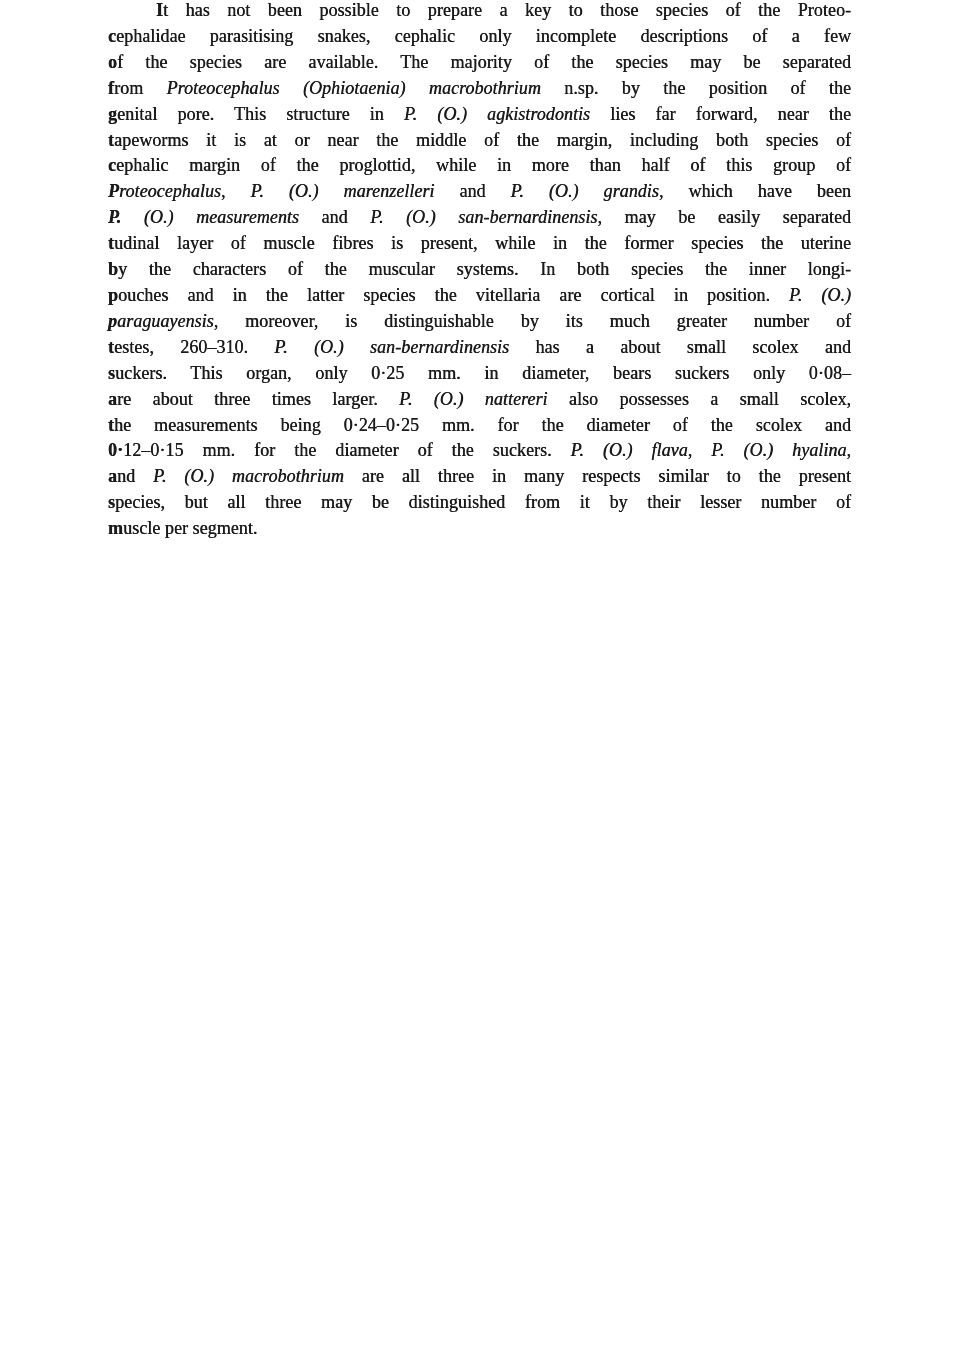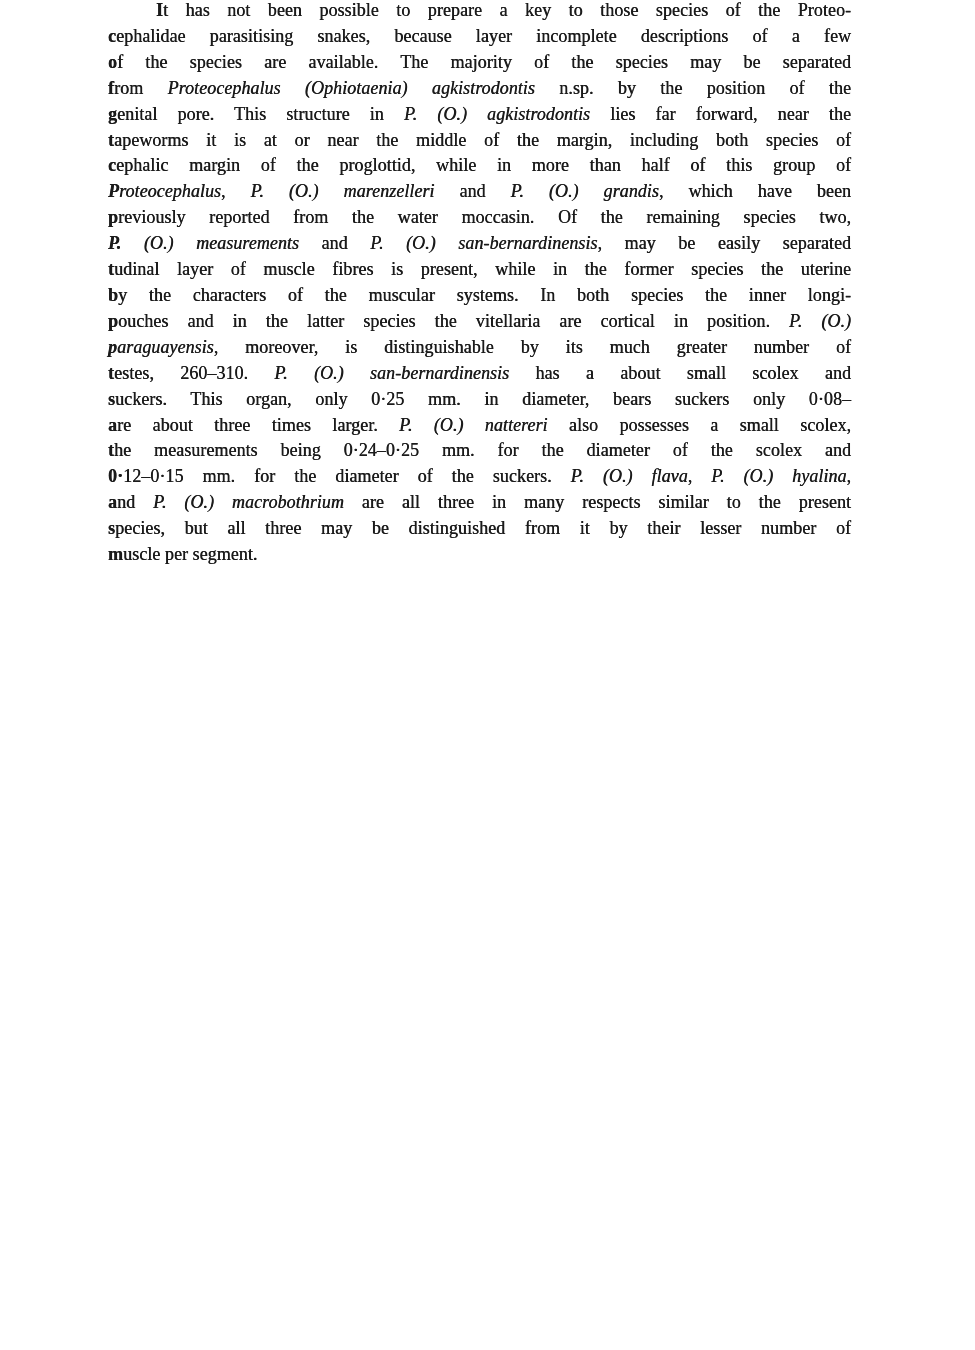--- a/index.html
+++ b/index.html
@@ -50,28 +50,27 @@
   .it {
     font-style: italic;
   }
 </style>
 </head>
 <body style="background: rgb(255, 255, 255);">
 
 <div class="page">
   <div class="text-block" style="color: rgb(27, 27, 27);">
       <div class="line indent"><span>It has not been possible to prepare a key to those species of the Proteo-</span></div>
-      <div class="line"><span>cephalidae parasitising snakes, because layer incomplete descriptions of a few</span></div>
+      <div class="line"><span>cephalidae parasitising snakes, cephalic only incomplete descriptions of a few</span></div>
       <div class="line"><span>of the species are available. The majority of the species may be separated</span></div>
-      <div class="line"><span>from </span><span class="it">Proteocephalus (Ophiotaenia) agkistrodontis</span><span> n.sp. by the position of the</span></div>
+      <div class="line"><span>from </span><span class="it">Proteocephalus (Ophiotaenia) macrobothrium</span><span> n.sp. by the position of the</span></div>
       <div class="line"><span>genital pore. This structure in </span><span class="it">P. (O.) agkistrodontis</span><span> lies far forward, near the</span></div>
       <div class="line"><span>tapeworms it is at or near the middle of the margin, including both species of</span></div>
       <div class="line"><span>cephalic margin of the proglottid, while in more than half of this group of</span></div>
       <div class="line"><span class="it">Proteocephalus</span><span>, </span><span class="it">P. (O.) marenzelleri</span><span> and </span><span class="it">P. (O.) grandis</span><span>, which have been</span></div>
-      <div class="line"><span>previously reported from the water moccasin. Of the remaining species two,</span></div>
       <div class="line"><span class="it">P. (O.) measurements</span><span> and </span><span class="it">P. (O.) san-bernardinensis</span><span>, may be easily separated</span></div>
       <div class="line"><span>tudinal layer of muscle fibres is present, while in the former species the uterine</span></div>
       <div class="line"><span>by the characters of the muscular systems. In both species the inner longi-</span></div>
       <div class="line"><span>pouches and in the latter species the vitellaria are cortical in position. </span><span class="it">P. (O.)</span></div>
       <div class="line"><span class="it">paraguayensis</span><span>, moreover, is distinguishable by its much greater number of</span></div>
       <div class="line"><span>testes, 260–310. </span><span class="it">P. (O.) san-bernardinensis</span><span> has a about small scolex and</span></div>
       <div class="line"><span>suckers. This organ, only 0·25 mm. in diameter, bears suckers only 0·08–</span></div>
       <div class="line"><span>are about three times larger. </span><span class="it">P. (O.) nattereri</span><span> also possesses a small scolex,</span></div>
       <div class="line"><span>the measurements being 0·24–0·25 mm. for the diameter of the scolex and</span></div>
       <div class="line"><span>0·12–0·15 mm. for the diameter of the suckers. </span><span class="it">P. (O.) flava</span><span>, </span><span class="it">P. (O.) hyalina</span><span>,</span></div>

